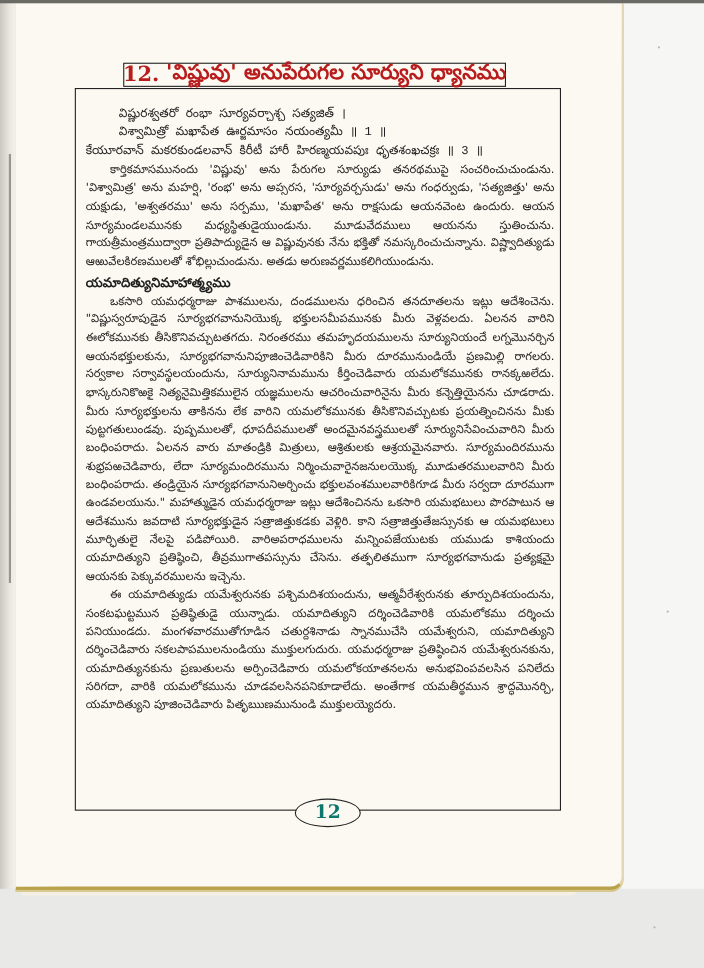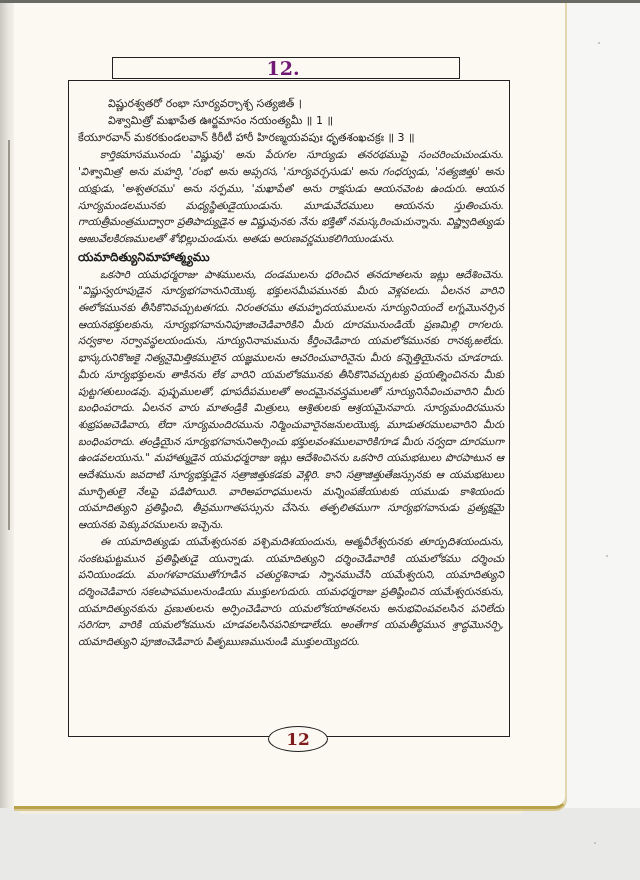--- a/index.html
+++ b/index.html
@@ -44,68 +44,68 @@
     position: absolute; left: 68px; top: 80px; width: 442px; height: 657px;
     border: 1.5px solid #222;
     box-sizing: border-box;
   }
   .title-box {
     position: absolute; left: 112px; top: 57px; width: 348px; height: 22px;
     border: 1.5px solid #222; background: #fbf9f1;
     box-sizing: border-box;
     display: flex; align-items: center; justify-content: center;
     font-family: "DejaVu Serif", serif; font-weight: bold;
-    font-size: 19px; color: #701a75; white-space: nowrap;
+    font-size: 19px; color: #b91c1c; white-space: nowrap;
   }
   .title-box .num { margin-right: 6px; }
   .content {
     position: absolute; left: 78px; top: 96px; width: 426px;
     color: #1d1d1d;
   }
   .verse {
-    font-size: 11px; line-height: 16.8px; white-space: nowrap;
+    font-size: 11px; line-height: 16.8px; white-space: nowrap; font-family: Liberation Mono, monospace;
   }
   .verse.indent { padding-left: 30px; }
   .para {
     font-size: 10.4px; line-height: 16.7px;
     text-align: justify; text-indent: 22px;
     margin: 0;
-    font-style: italic;
   }
   .subheading {
     font-weight: bold; font-size: 12px;
     line-height: 18px; margin: 1px 0 0 0;
   }
   .page-oval {
     position: absolute; left: 268px; top: 726px; width: 60px; height: 26px;
     border: 1.5px solid #222; border-radius: 50%;
     background: #fbf9f1;
     display: flex; align-items: center; justify-content: center;
     font-family: "DejaVu Serif", serif; font-weight: bold; font-size: 17px;
-    color: #7f1d1d; box-sizing: border-box;
+    color: #0f766e; box-sizing: border-box;
   }
   .speck { position: absolute; width: 2px; height: 2px; background: #b8b8b0; border-radius: 50%; }
 </style>
 </head>
 <body>
 
 <div class="backdrop-right"></div>
 <div class="backdrop-bottom"></div>
 <div class="under-sheet"></div>
 
 <div class="page"></div>
 <div class="spine">
   <div class="spine-mark" style="top:140px;height:390px;"></div>
 </div>
 <div class="top-shadow"></div>
 
 <div class="frame"></div>
 
 <div class="title-box">
   <span class="num">12.</span>
+  <span>'విష్ణువు' అనుపేరుగల సూర్యుని ధ్యానము</span>
 </div>
 
 <div class="content">
   <div class="verses">
     <div class="verse indent">విష్ణురశ్వతరో రంభా సూర్యవర్చాశ్చ సత్యజిత్ ।</div>
     <div class="verse indent">విశ్వామిత్రో మఖాపేత ఊర్జమాసం నయంత్యమీ ॥ 1 ॥</div>
     <div class="verse">కేయూరవాన్ మకరకుండలవాన్ కిరీటీ హారీ హిరణ్మయవపుః ధృతశంఖచక్రః ॥ 3 ॥</div>
   </div>
 
   <p class="para">కార్తికమాసమునందు 'విష్ణువు' అను పేరుగల సూర్యుడు తనరథముపై సంచరించుచుండును. 'విశ్వామిత్ర' అను మహర్షి, 'రంభ' అను అప్సరస, 'సూర్యవర్చసుడు' అను గంధర్వుడు, 'సత్యజిత్తు' అను యక్షుడు, 'అశ్వతరము' అను సర్పము, 'మఖాపేత' అను రాక్షసుడు ఆయనవెంట ఉందురు. ఆయన సూర్యమండలమునకు మధ్యస్థితుడైయుండును. మూడువేదములు ఆయనను స్తుతించును. గాయత్రీమంత్రముద్వారా ప్రతిపాద్యుడైన ఆ విష్ణువునకు నేను భక్తితో నమస్కరించుచున్నాను. విష్ణ్వాదిత్యుడు ఆఱువేలకిరణములతో శోభిల్లుచుండును. అతడు అరుణవర్ణముకలిగియుండును.</p>

